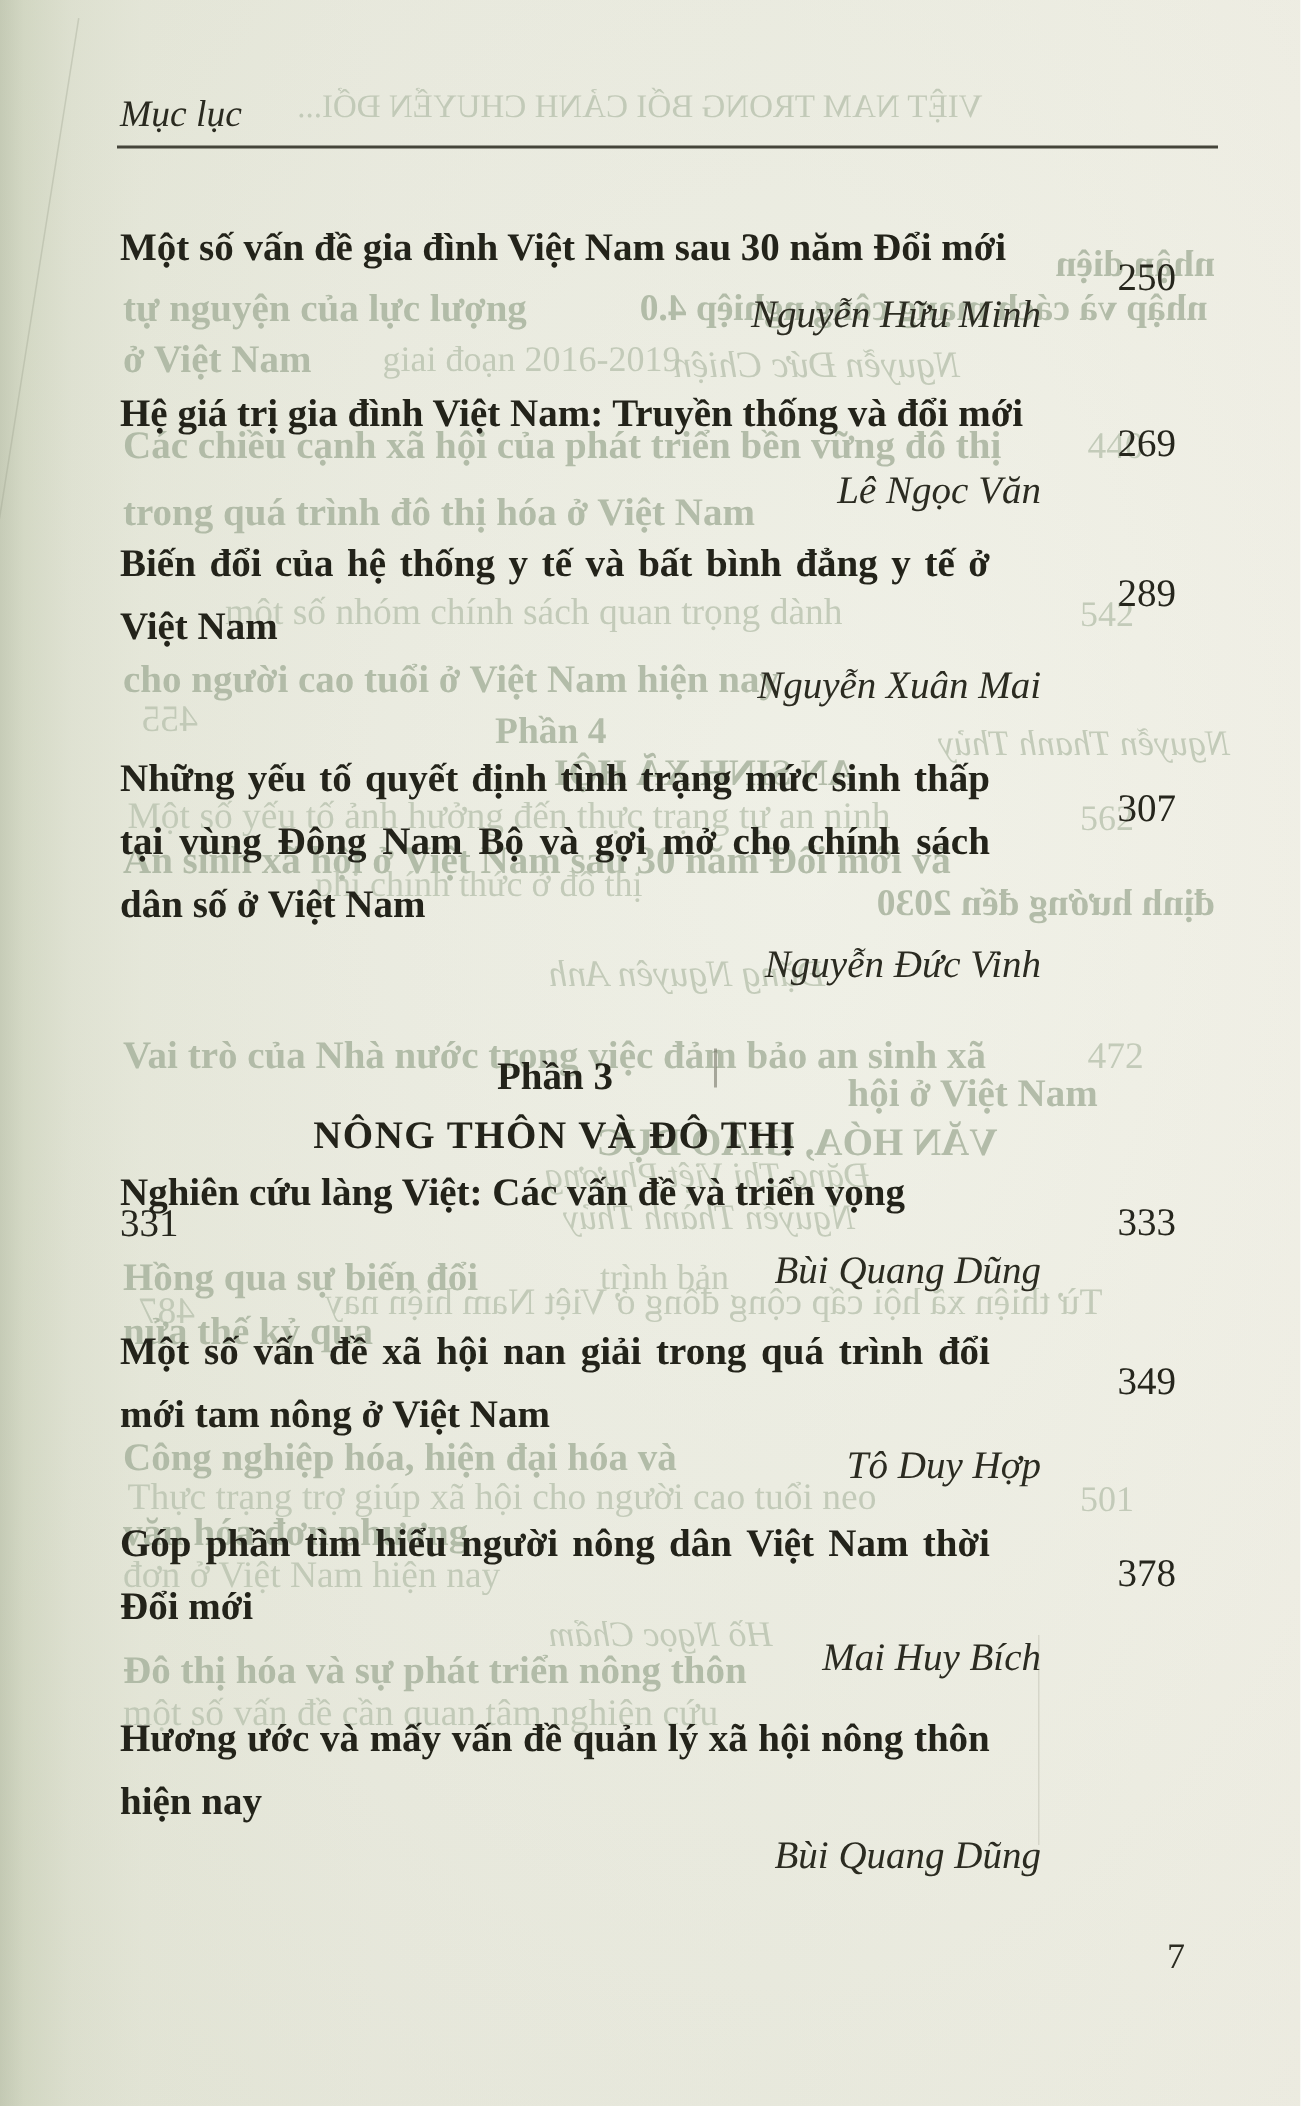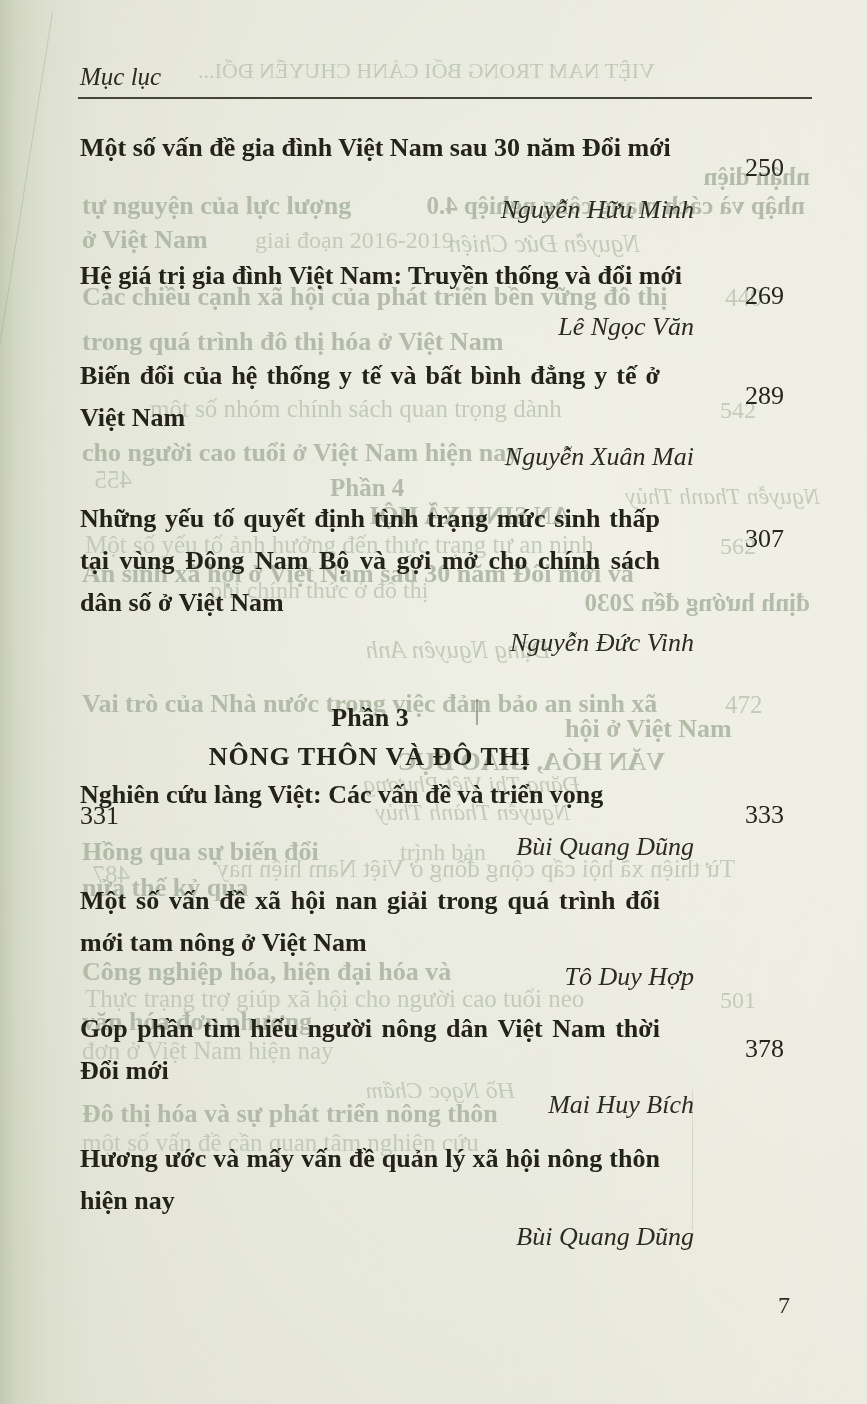--- a/index.html
+++ b/index.html
@@ -75,21 +75,21 @@
       <div class="ghost" style="top: 986px; left: 720px; width: 60px; font-size: 24px;">501</div>
       <div class="ghost b" style="top: 1006px; left: 82px; width: 300px; font-size: 26px;">văn hóa đơn phương</div>
       <div class="ghost" style="top: 1036px; left: 82px; width: 340px; font-size: 25px;">đơn ở Việt Nam hiện nay</div>
       <div class="ghost i m" style="top: 1076px; left: 245px; width: 270px; font-size: 24px;">Hồ Ngọc Chẩm</div>
       <div class="ghost b" style="top: 1098px; left: 82px; width: 540px; font-size: 26px;">Đô thị hóa và sự phát triển nông thôn</div>
       <div class="ghost" style="top: 1128px; left: 82px; width: 500px; font-size: 25px;">một số vấn đề cần quan tâm nghiên cứu</div>
     </div>
   <div class="hdr">Mục lục</div>
   <div class="rule"></div>
   <div id="toc">
-      <div class="entry" style="top: 127px; gap: 28px;">
+      <div class="entry" style="top: 144px; gap: 28px;">
         <div class="title single">Một số vấn đề gia đình Việt Nam sau 30 năm Đổi mới</div>
         <div class="pageno">250</div>
       </div>
       <div class="author" style="top: 193px;">Nguyễn Hữu Minh</div>
       <div class="entry" style="top: 255px;">
         <div class="title single">Hệ giá trị gia đình Việt Nam: Truyền thống và đổi mới</div>
         <div class="pageno">269</div>
       </div>
       <div class="author" style="top: 310px;">Lê Ngọc Văn</div>
       <div class="entry" style="top: 355px;">
@@ -170,20 +170,21 @@
             <span>hội</span>
             <span>nan</span>
             <span>giải</span>
             <span>trong</span>
             <span>quá</span>
             <span>trình</span>
             <span>đổi</span>
           </div>
           <div>mới tam nông ở Việt Nam</div>
         </div>
+        <div class="pageno">349</div>
       </div>
       <div class="author" style="top: 960px;">Tô Duy Hợp</div>
       <div class="entry" style="top: 1008px;">
         <div class="title">
           <div class="jline">
             <span>Góp</span>
             <span>phần</span>
             <span>tìm</span>
             <span>hiểu</span>
             <span>người</span>

